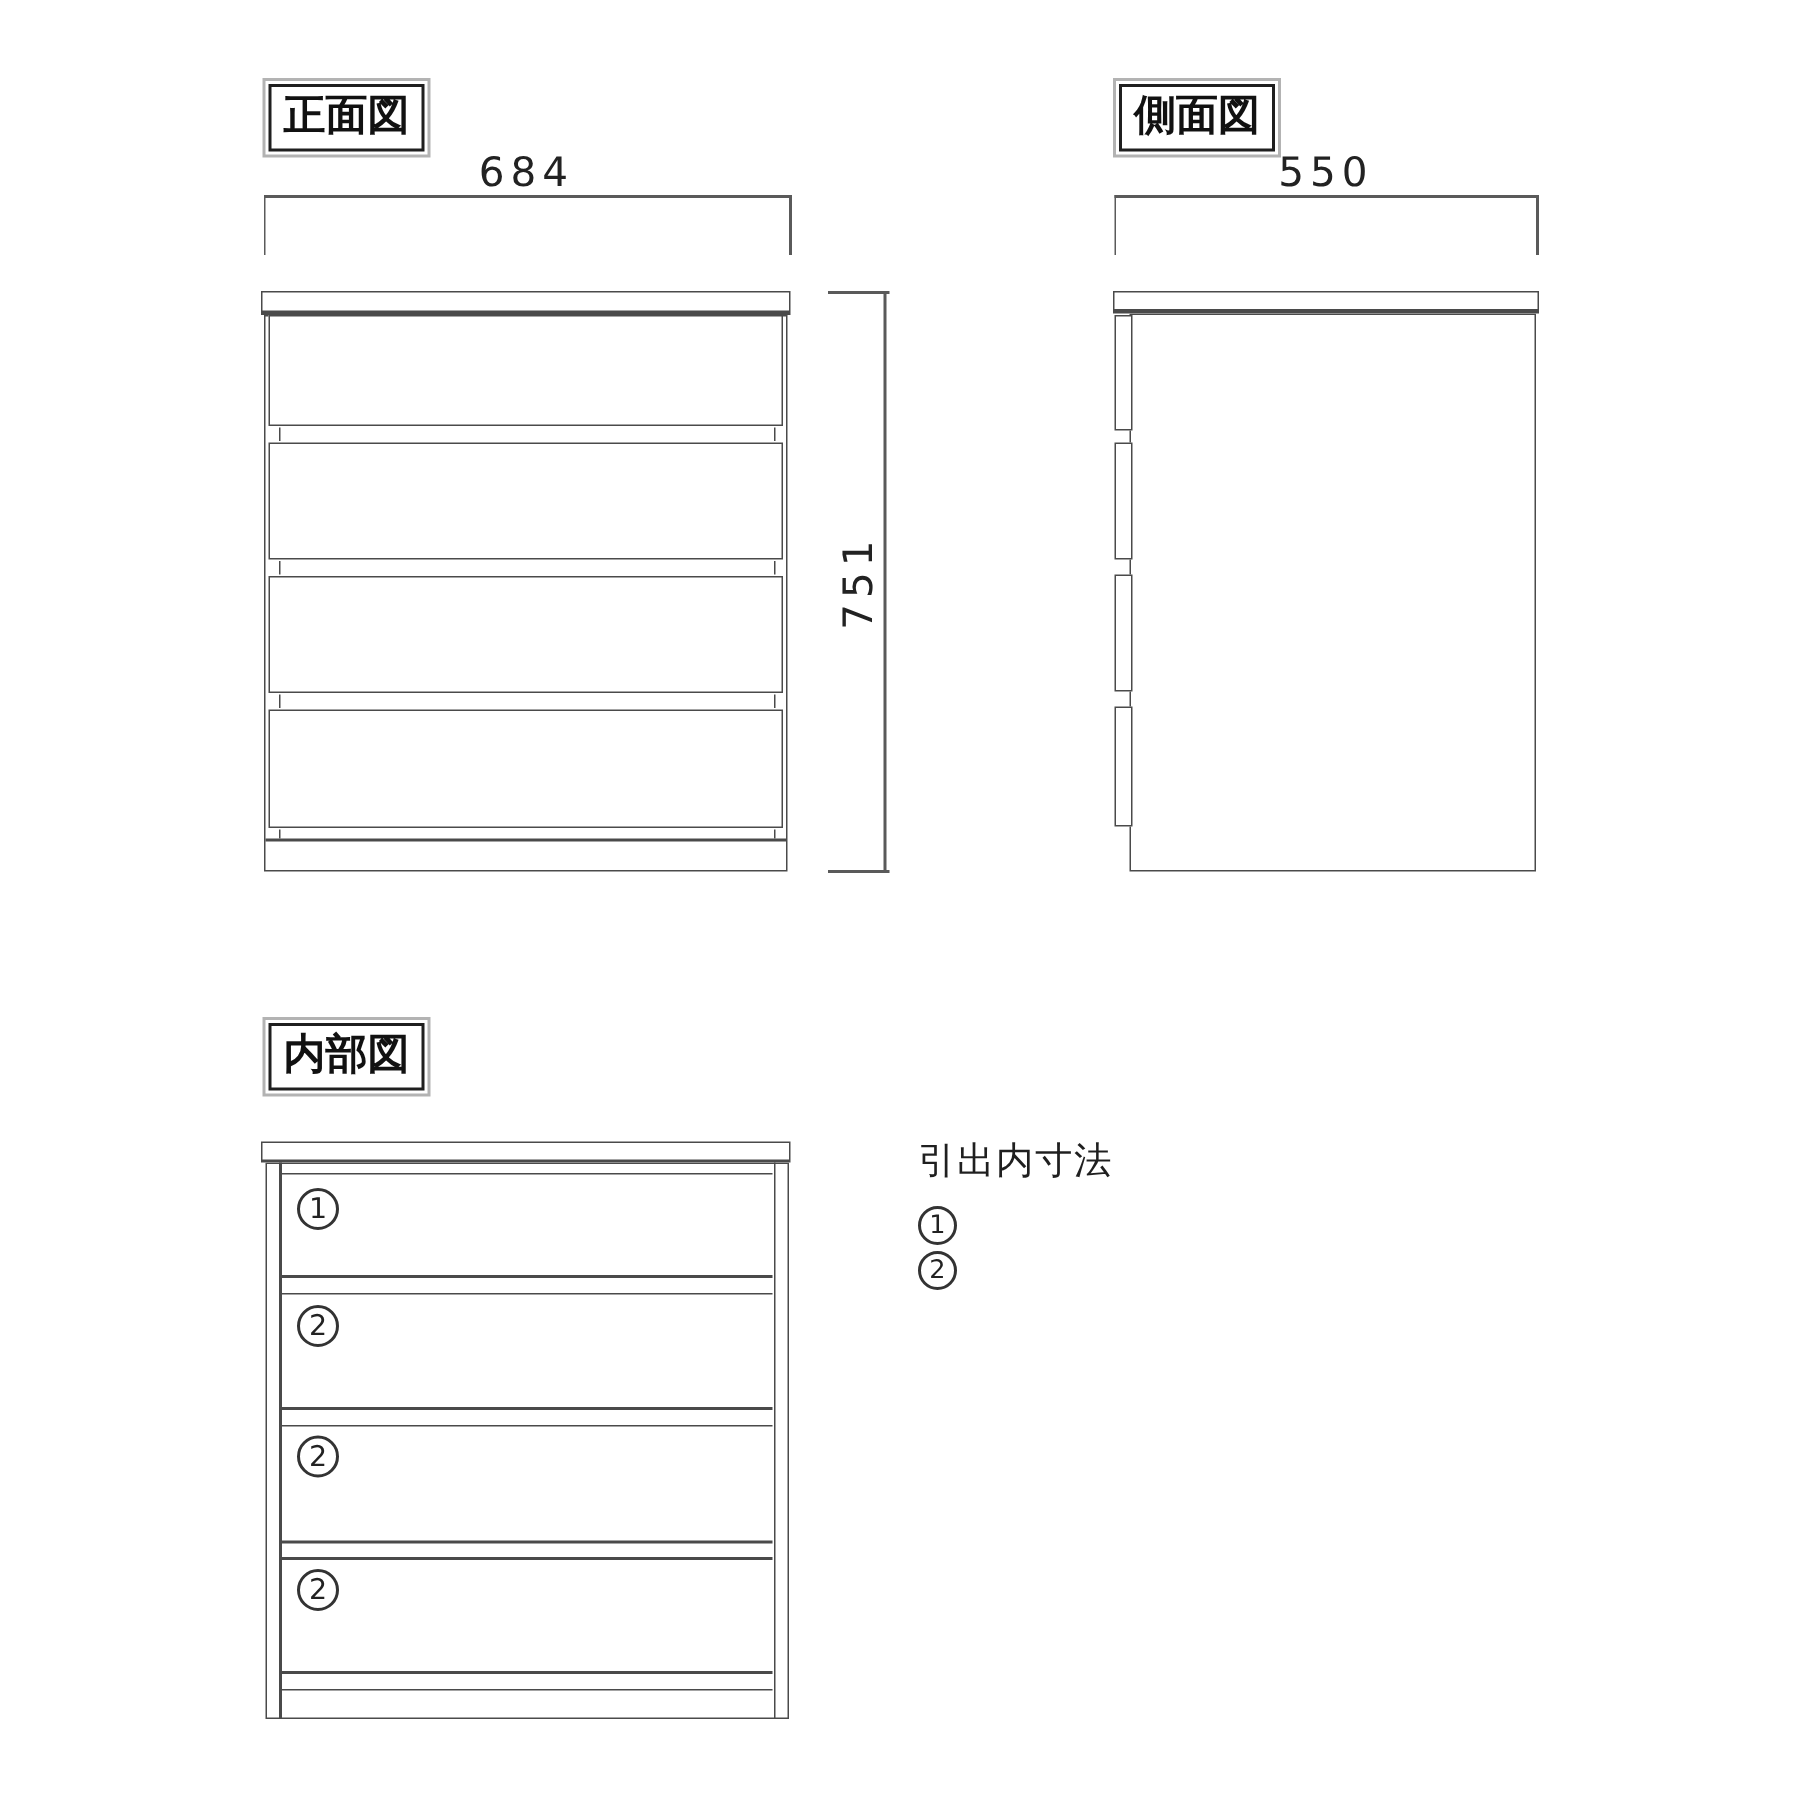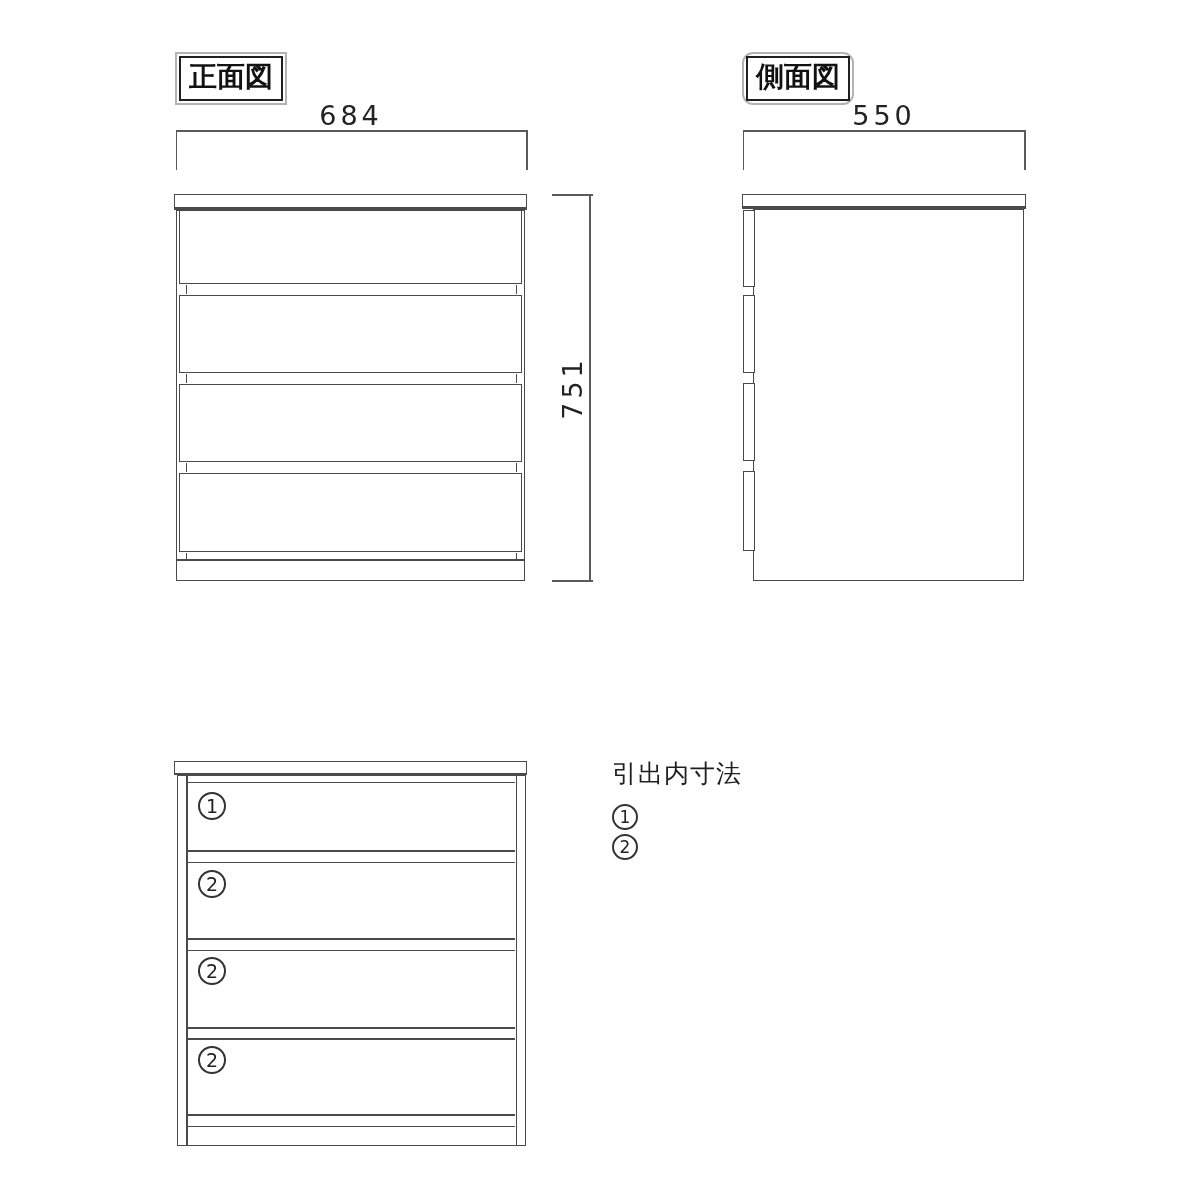--- a/index.html
+++ b/index.html
@@ -65,36 +65,39 @@
   <div class="vline" style="left:185.5px; top:463px; height:9px;"></div>
   <div class="vline" style="left:515.5px; top:463px; height:9px;"></div>
   <div class="vline" style="left:185.5px; top:553px; height:6px;"></div>
   <div class="vline" style="left:515.5px; top:553px; height:6px;"></div>
 
   <div class="vline dimcol" style="left:589px; top:194px; height:387px;"></div>
   <div class="hline dimcol" style="left:552px; top:194px; width:41px;"></div>
   <div class="hline dimcol" style="left:552px; top:580px; width:41px;"></div>
   <div class="dim-text dim-text-rot" style="left:531px; top:374px; width:84px;">751</div>
 
-  <div class="labelbox" style="left:742px; top:52px;border-radius:11px;">
+  <div class="labelbox" style="left:742px; top:52px;">
     <div class="labelbox-inner">側面図</div>
   </div>
 
   <div class="dim-text" style="left:824px; top:102px; width:120px;text-align:center;">550</div>
   <div class="hline dimcol" style="left:743px; top:130px; width:282px;"></div>
   <div class="vline dimcol" style="left:742.5px; top:130px; height:40px;"></div>
   <div class="vline dimcol" style="left:1024px; top:130px; height:40px;"></div>
 
   <div class="rect" style="left:742px; top:194px; width:284px; height:15px; border-bottom-width:3px;"></div>
   <div class="rect" style="left:753px; top:209px; width:271px; height:372px;"></div>
   <div class="rect" style="left:743px; top:210px; width:11.5px; height:77px;"></div>
   <div class="rect" style="left:743px; top:295px; width:11.5px; height:78px;"></div>
   <div class="rect" style="left:743px; top:383px; width:11.5px; height:78px;"></div>
   <div class="rect" style="left:743px; top:471px; width:11.5px; height:80px;"></div>
 
+  <div class="labelbox" style="left:175px; top:678px;">
+    <div class="labelbox-inner">内部図</div>
+  </div>
 
   <div class="rect" style="left:174px; top:761px; width:353px; height:14px; border-bottom-width:2.5px;"></div>
   <div class="rect" style="left:177px; top:775px; width:349px; height:371px;"></div>
   <div class="vline" style="left:186px; top:775px; height:371px;"></div>
   <div class="vline" style="left:515.5px; top:775px; height:371px;"></div>
   <div class="hline" style="left:187px; top:781.5px; width:328px;"></div>
 
   <div class="hline" style="left:187px; top:850px; width:328px;"></div>
   <div class="hline" style="left:187px; top:861.5px; width:328px;"></div>
   <div class="hline" style="left:187px; top:938px; width:328px;"></div>

